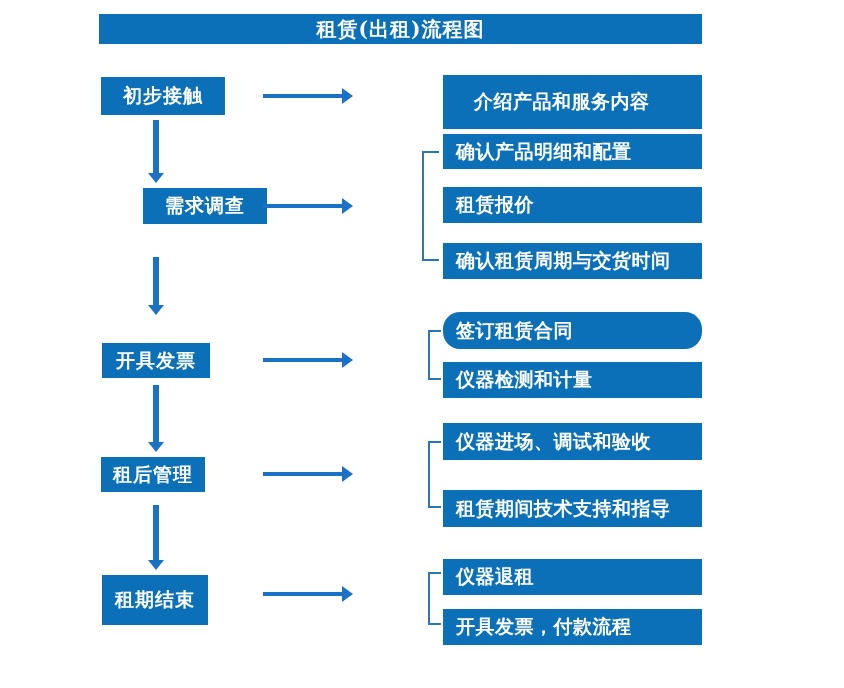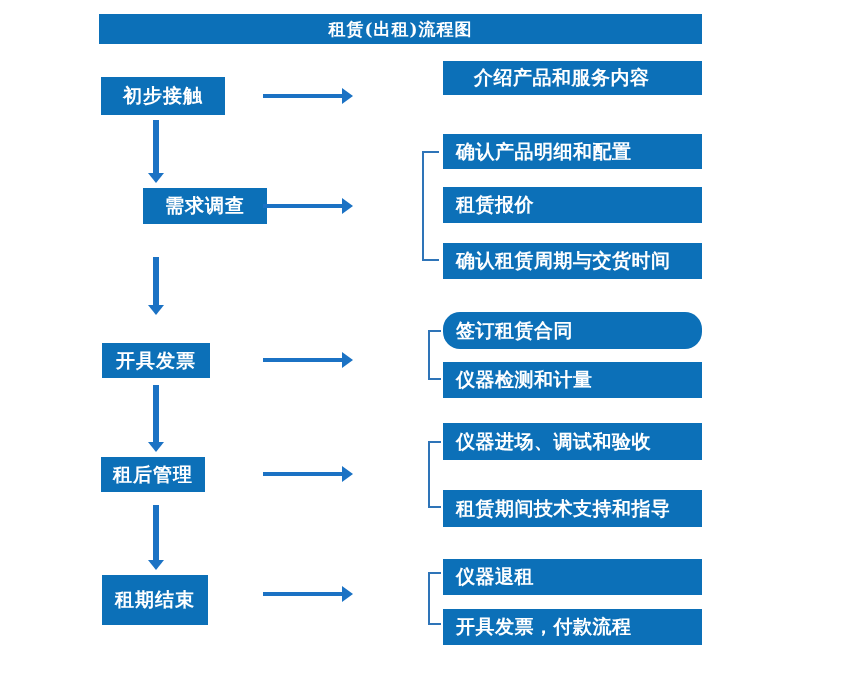--- a/index.html
+++ b/index.html
@@ -17,21 +17,21 @@
     background: #0c70b8;
     color: #ffffff;
     font-weight: bold;
     display: flex;
     align-items: center;
     white-space: nowrap;
   }
   .title-bar {
     left: 99px; top: 14px; width: 603px; height: 30px;
     justify-content: center;
-    font-size: 17px;
+    font-size: 20px;
     letter-spacing: 1px;
   }
   .step {
     justify-content: center;
     font-size: 19px;
     letter-spacing: 1px;
     text-align: right;
   }
   .detail {
     left: 443px; width: 259px;
@@ -81,21 +81,21 @@
 <div class="canvas">
 
   <div class="bluebox title-bar">租赁(出租)流程图</div>
 
   <div class="bluebox step" style="left:101px; top:77px;  width:124px; height:38px;">初步接触</div>
   <div class="bluebox step" style="left:103px; top:188px; width:124px; height:36px;margin-left:40px;">需求调查</div>
   <div class="bluebox step" style="left:102px; top:343px; width:108px; height:35px;">开具发票</div>
   <div class="bluebox step" style="left:101px; top:457px; width:104px; height:35px;">租后管理</div>
   <div class="bluebox step" style="left:102px; top:575px; width:106px; height:50px;">租期结束</div>
 
-  <div class="bluebox detail" style="top:61px;  height:34px;padding-left:31px;">介绍产品和服务内容</div>
+  <div class="bluebox detail" style="top:75px;  height:54px;padding-left:31px;">介绍产品和服务内容</div>
   <div class="bluebox detail" style="top:134px; height:35px;">确认产品明细和配置</div>
   <div class="bluebox detail" style="top:187px; height:36px;">租赁报价</div>
   <div class="bluebox detail" style="top:243px; height:36px;">确认租赁周期与交货时间</div>
   <div class="bluebox detail" style="top:312px; height:37px;border-radius:17px;">签订租赁合同</div>
   <div class="bluebox detail" style="top:362px; height:36px;">仪器检测和计量</div>
   <div class="bluebox detail" style="top:490px; height:37px;">租赁期间技术支持和指导</div>
   <div class="bluebox detail" style="top:423px; height:37px;">仪器进场、调试和验收</div>
   <div class="bluebox detail" style="top:559px; height:36px;text-align:right;">仪器退租</div>
   <div class="bluebox detail" style="top:609px; height:36px;">开具发票，付款流程</div>
 

